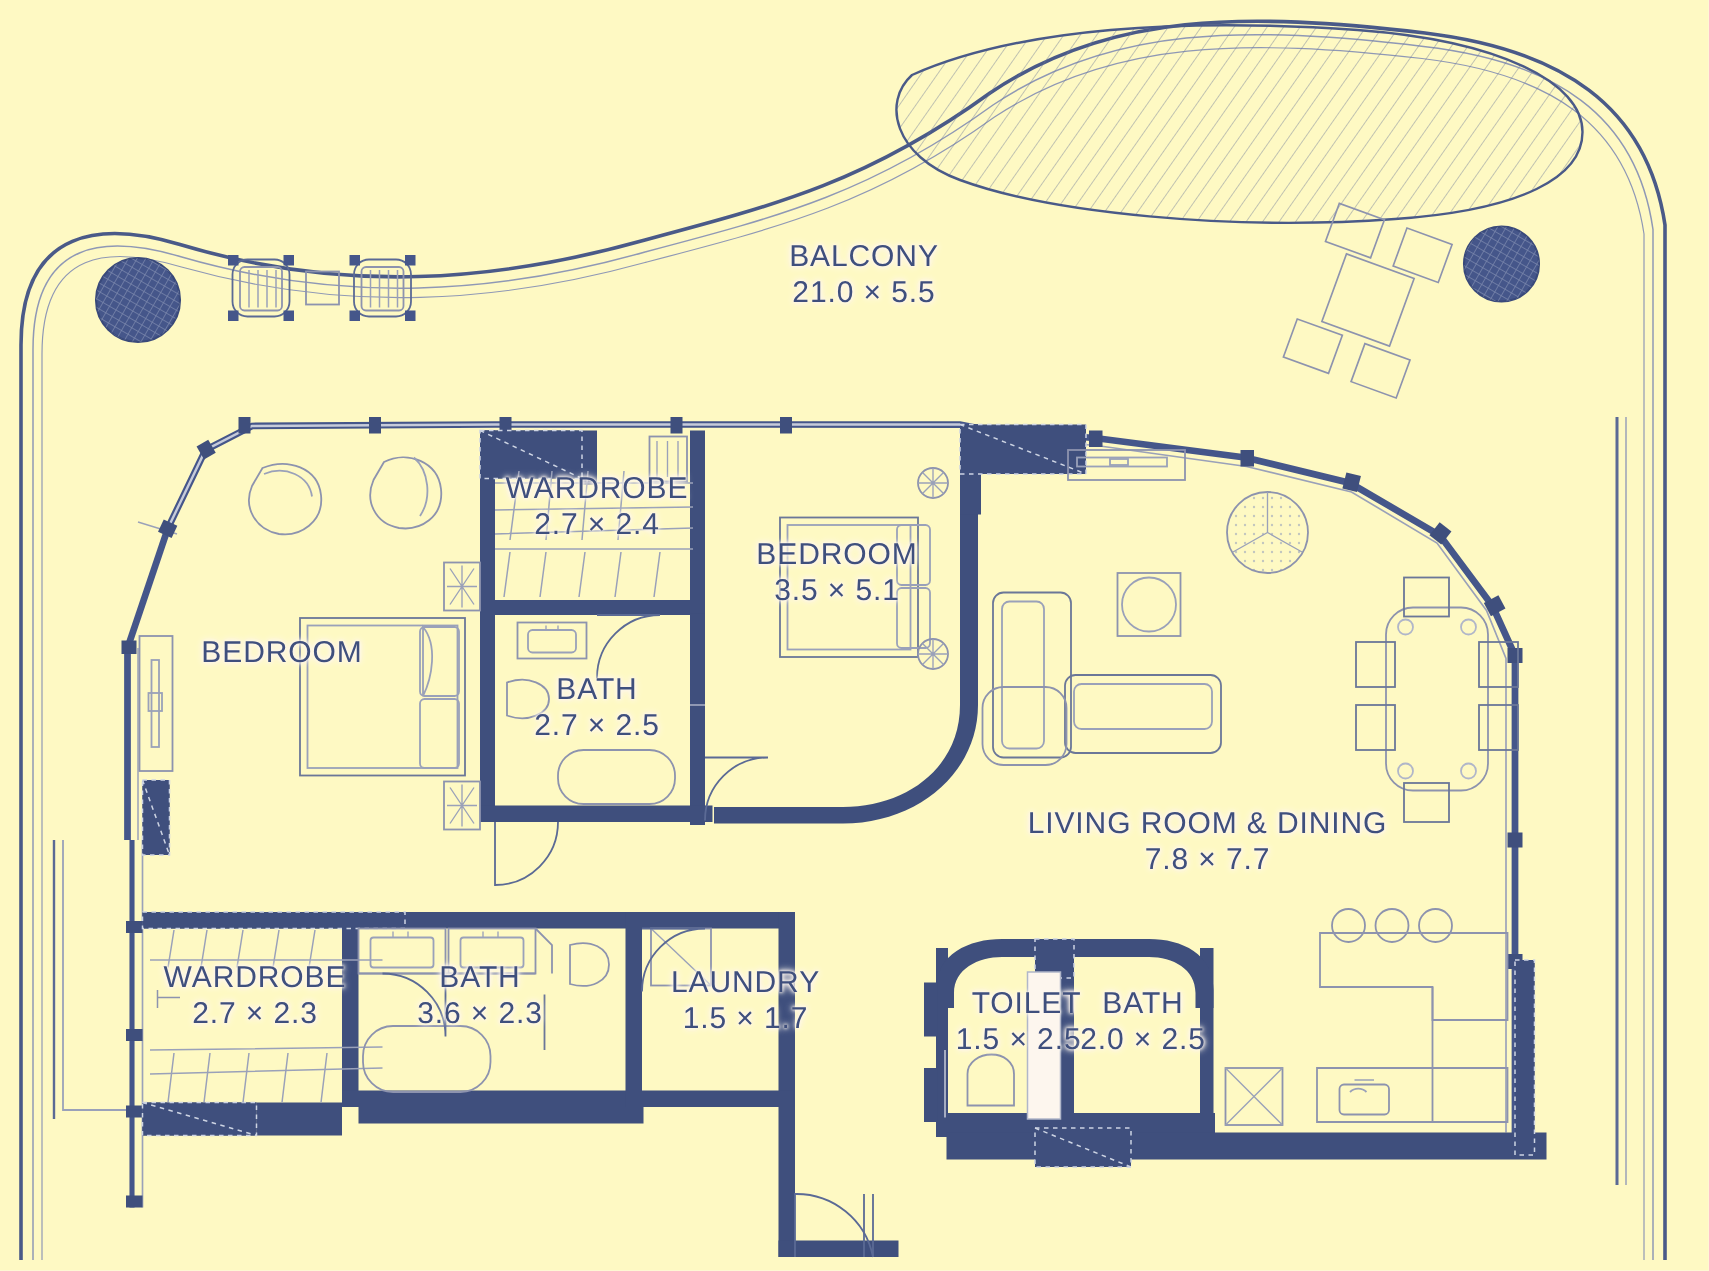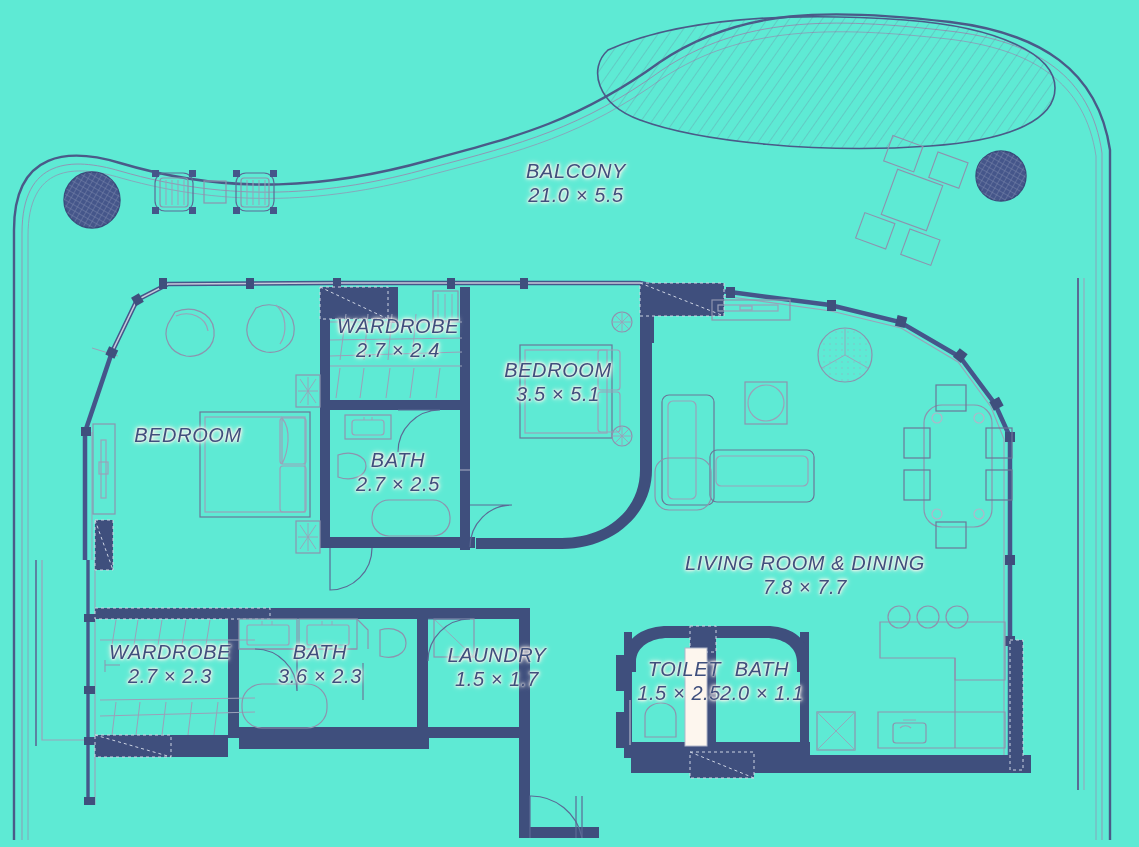--- a/index.html
+++ b/index.html
@@ -1,20 +1,20 @@
 <!DOCTYPE html>
 <html><head>
 <meta charset="utf-8">
 <style>
   html,body{margin:0;padding:0;background:#fdf6ee;}
   body{
     width:1139px;height:847px;overflow:hidden;
     font-family:"Liberation Sans","DejaVu Sans",sans-serif;
   }
-  #plan-root{position:relative;width:1139px;height:847px;background:#5eead4;font-style:italic;}
+  #plan-root{position:relative;width:1139px;height:847px;background:#fef9c3;}
   svg#floorplan{position:absolute;inset:0;display:block;}
   .room-label{
     position:absolute;text-align:center;color:#3f4f7d;
     letter-spacing:.6px;line-height:1.18;pointer-events:none;
     text-shadow:0 0 4px #fdf6ee,0 0 3px #fdf6ee,0 0 2px #fdf6ee,0 0 6px #fdf6ee;
   }
   .room-label .rl-name{display:block;font-size:20px;font-weight:400;}
   .room-label .rl-dim{display:block;font-size:20px;font-weight:400;}
 </style>
 </head>
@@ -410,21 +410,21 @@
   <div class="room-label" style="left:483px;top:359px;width:150px;">
     <span class="rl-name">BEDROOM</span>
     <span class="rl-dim">3.5 × 5.1</span>
   </div>
 
   <div class="room-label" style="left:333px;top:449px;width:130px;">
     <span class="rl-name">BATH</span>
     <span class="rl-dim">2.7 × 2.5</span>
   </div>
 
-  <div class="room-label" style="left:665px;top:552px;width:280px;">
+  <div class="room-label" style="left:665px;top:538px;width:280px;">
     <span class="rl-name">LIVING ROOM &amp; DINING</span>
     <span class="rl-dim">7.8 × 7.7</span>
   </div>
 
   <div class="room-label" style="left:90px;top:641px;width:160px;">
     <span class="rl-name">WARDROBE</span>
     <span class="rl-dim">2.7 × 2.3</span>
   </div>
 
   <div class="room-label" style="left:250px;top:641px;width:140px;">
@@ -437,16 +437,16 @@
     <span class="rl-dim">1.5 × 1.7</span>
   </div>
 
   <div class="room-label" style="left:601px;top:658px;width:120px;text-align:right;">
     <span class="rl-name">TOILET</span>
     <span class="rl-dim">1.5 × 2.5</span>
   </div>
 
   <div class="room-label" style="left:702px;top:658px;width:120px;">
     <span class="rl-name">BATH</span>
-    <span class="rl-dim">2.0 × 1.1</span>
+    <span class="rl-dim">2.0 × 2.5</span>
   </div>
 
 </div>
 
 </body></html>

